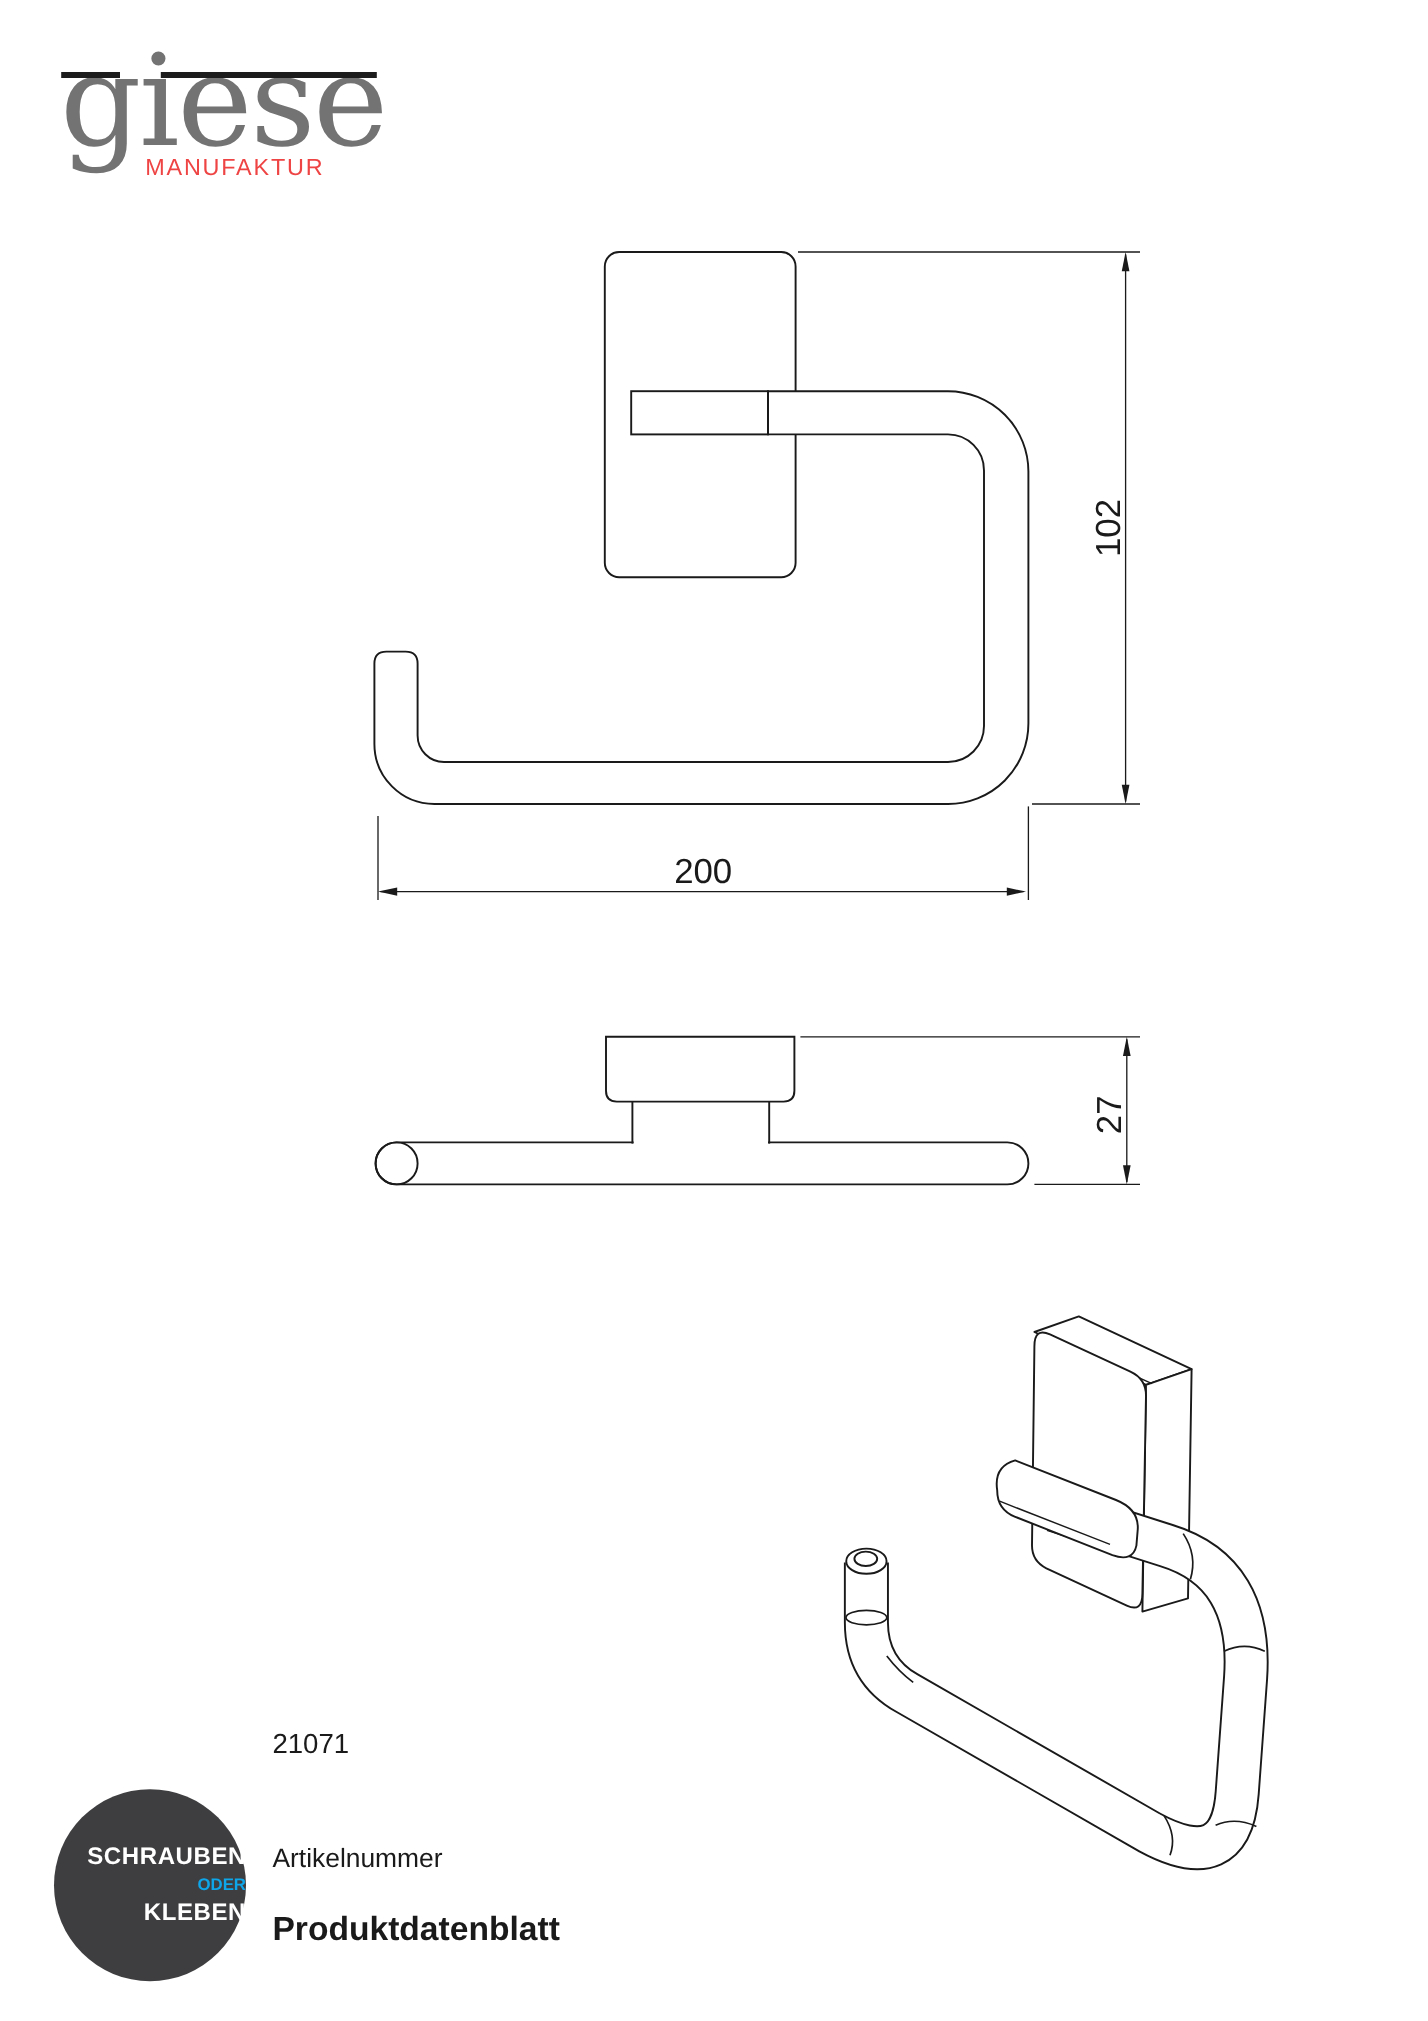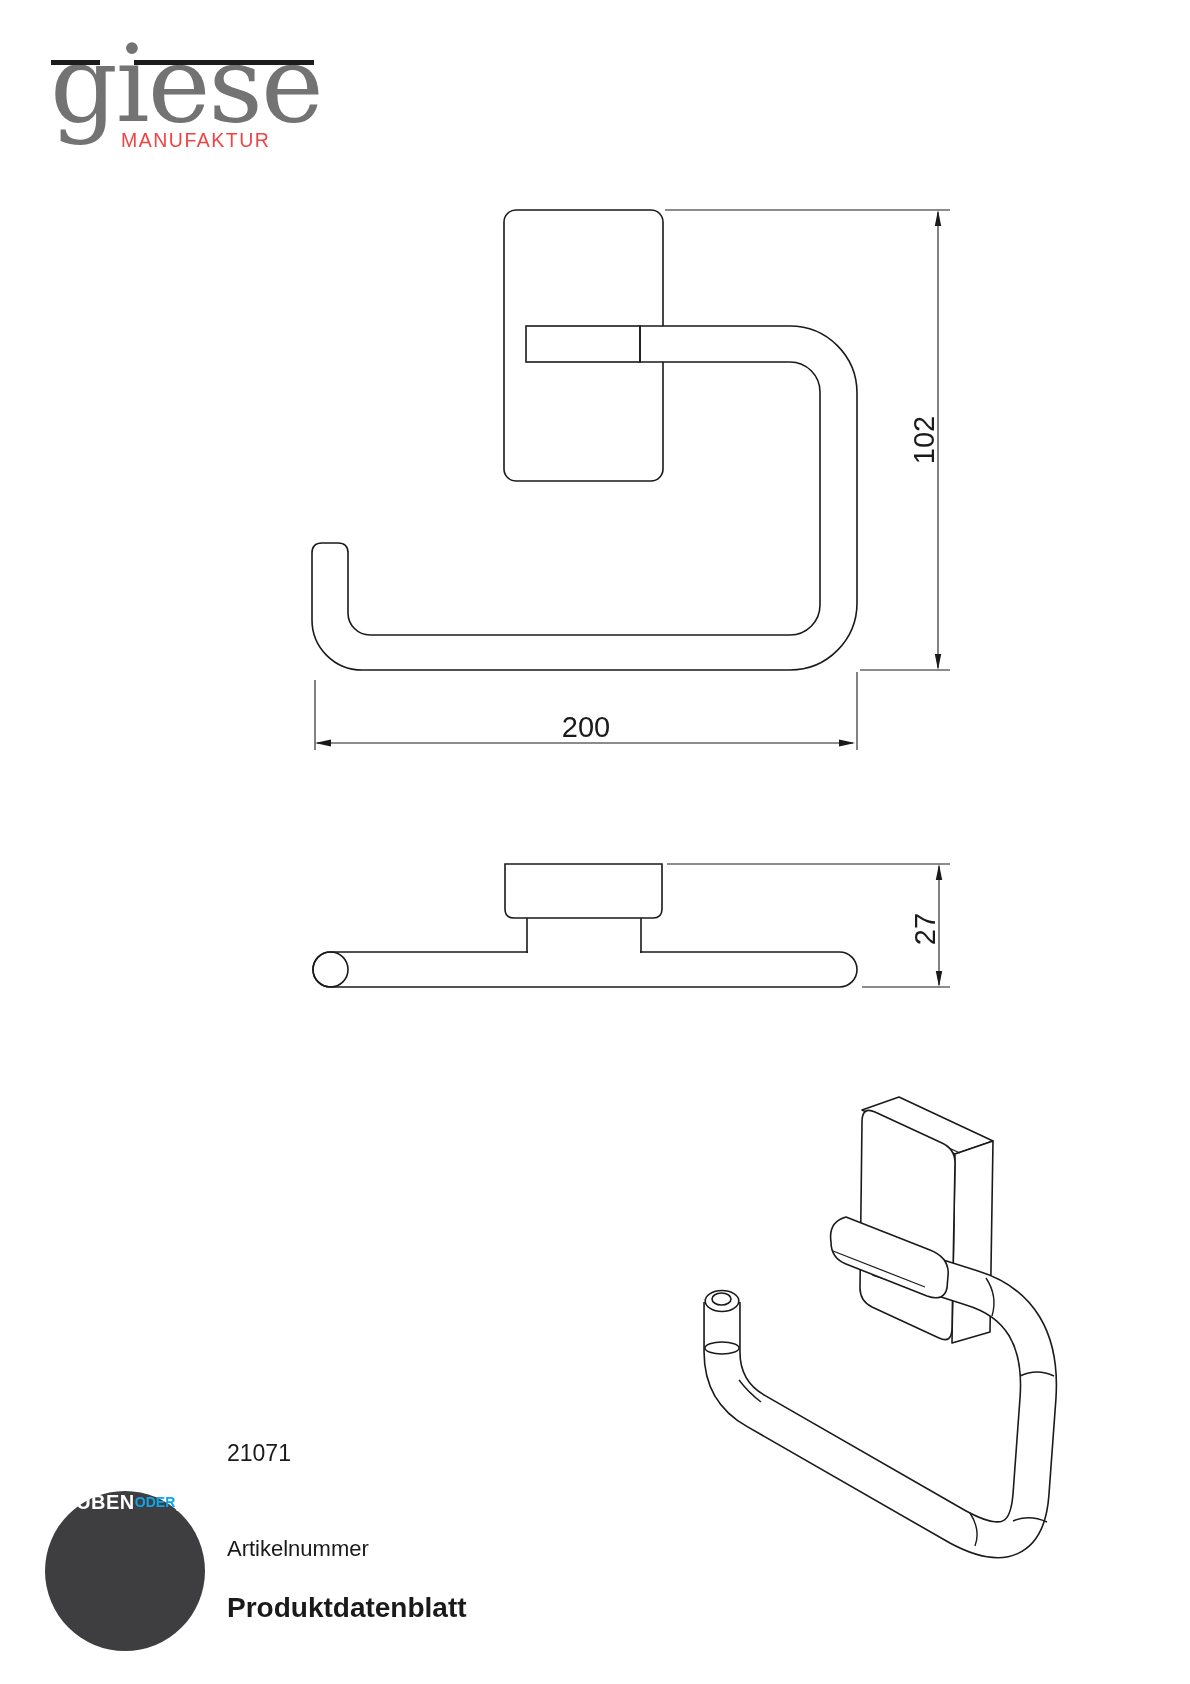--- a/index.html
+++ b/index.html
@@ -14,22 +14,22 @@
       font-family:"DejaVu Serif","Liberation Serif",serif;
       font-size:106px;letter-spacing:-2px;color:#737373;line-height:1.45;}
   #logo-sub{position:absolute;left:71px;top:89px;font-size:19.5px;letter-spacing:1.5px;
       color:#ef4444;font-family:"Liberation Sans",sans-serif;}
   
   .dim-label{position:absolute;width:60px;text-align:center;font-size:29px;color:#1a1a1a;
       font-family:"Liberation Sans",sans-serif;line-height:30px;height:30px;}
   .rot{transform:rotate(-90deg);}
   
   #badge{position:absolute;left:45px;top:1491px;width:160px;height:160px;border-radius:50%;
-      display:flex;flex-direction:row;justify-content:center;padding-left:13px;
-      box-sizing:border-box;}
+      display:flex;flex-direction:column;justify-content:center;padding-left:13px;
+      box-sizing:border-box;align-items:flex-end;}
   #badge .b1,#badge .b3{font-size:20px;font-weight:bold;color:#fff;letter-spacing:.5px;}
   #badge .b2{font-size:14px;font-weight:bold;color:#0ea5e9;margin:3px 0;}
   #badge .b3{margin-top:2px;}
   
   .ft{position:absolute;left:227px;white-space:nowrap;}
   #art-no{top:1440px;font-size:23px;text-align:right;}
   #art-label{top:1536px;font-size:22px;}
   #doc-title{top:1592px;font-size:28px;font-weight:bold;}
   #company{top:1618px;font-size:23.5px;}
   svg{position:absolute;left:0;top:0;}

